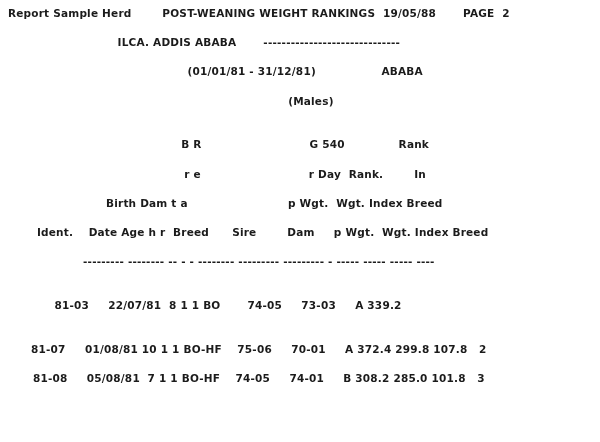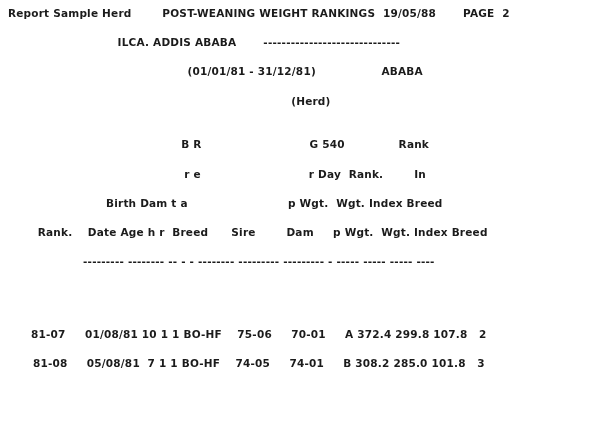--- a/index.html
+++ b/index.html
@@ -37,29 +37,29 @@
   }
   .row-block { display: block; }
 </style>
 </head>
 <body>
 
 <div class="page">
   <pre class="report"><span class="row-block"><span>Report Sample Herd</span>        <span>POST-WEANING WEIGHT RANKINGS</span>  <span>19/05/88</span>       <span>PAGE</span>  <span>2</span></span>
 <span class="row-block"><span>ILCA. ADDIS ABABA</span>       <span>------------------------------</span></span>
 <span class="row-block">                        <span>(01/01/81 - 31/12/81)</span>                 <span>ABABA</span></span>
-<span class="row-block">                           <span>(Herd)</span></span>
+<span class="row-block">                           <span>(Males)</span></span>
 
 <span class="row-block">                        B R                            G 540              Rank</span>
 <span class="row-block">                        r e                            r Day  Rank.        In</span>
 <span class="row-block">        Birth Dam t a                          p Wgt.  Wgt. Index Breed</span>
-<span class="row-block">  Rank.    Date Age h r  Breed      Sire        Dam     p Wgt.  Wgt. Index Breed</span>
+<span class="row-block">  Ident.    Date Age h r  Breed      Sire        Dam     p Wgt.  Wgt. Index Breed</span>
 <span class="row-block">--------- -------- -- - - -------- --------- --------- - ----- ----- ----- ----</span>
 
-<span id="rows-host">
+<span id="rows-host"><span class="row-block">81-03     22/07/81  8 1 1 BO       74-05     73-03     A 339.2                </span>
 
 <span class="row-block">81-07     01/08/81 10 1 1 BO-HF    75-06     70-01     A 372.4 299.8 107.8   2</span>
 <span class="row-block">81-08     05/08/81  7 1 1 BO-HF    74-05     74-01     B 308.2 285.0 101.8   3</span>
 
 
 
 
 
 
 

